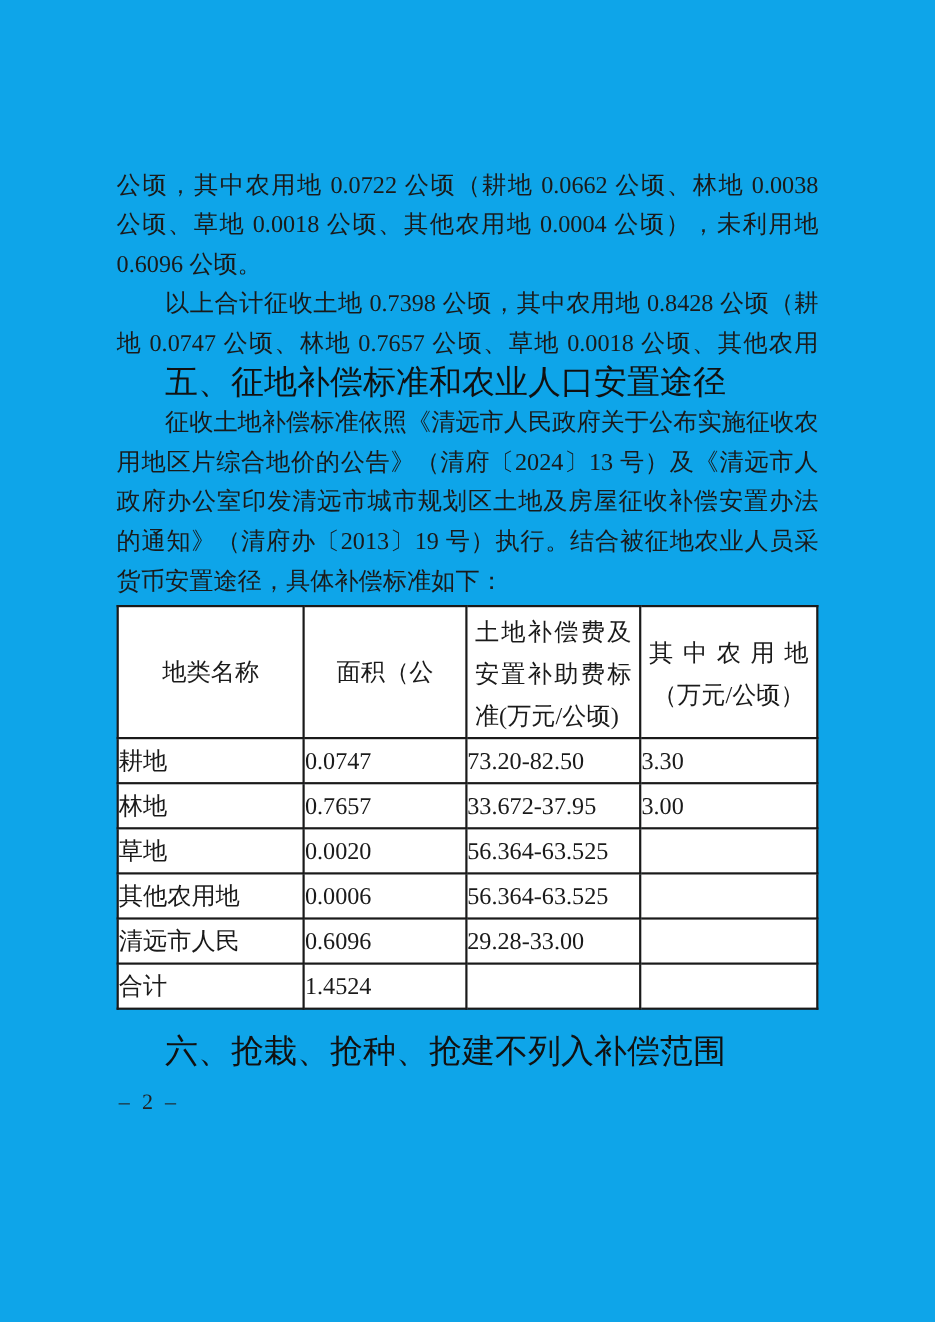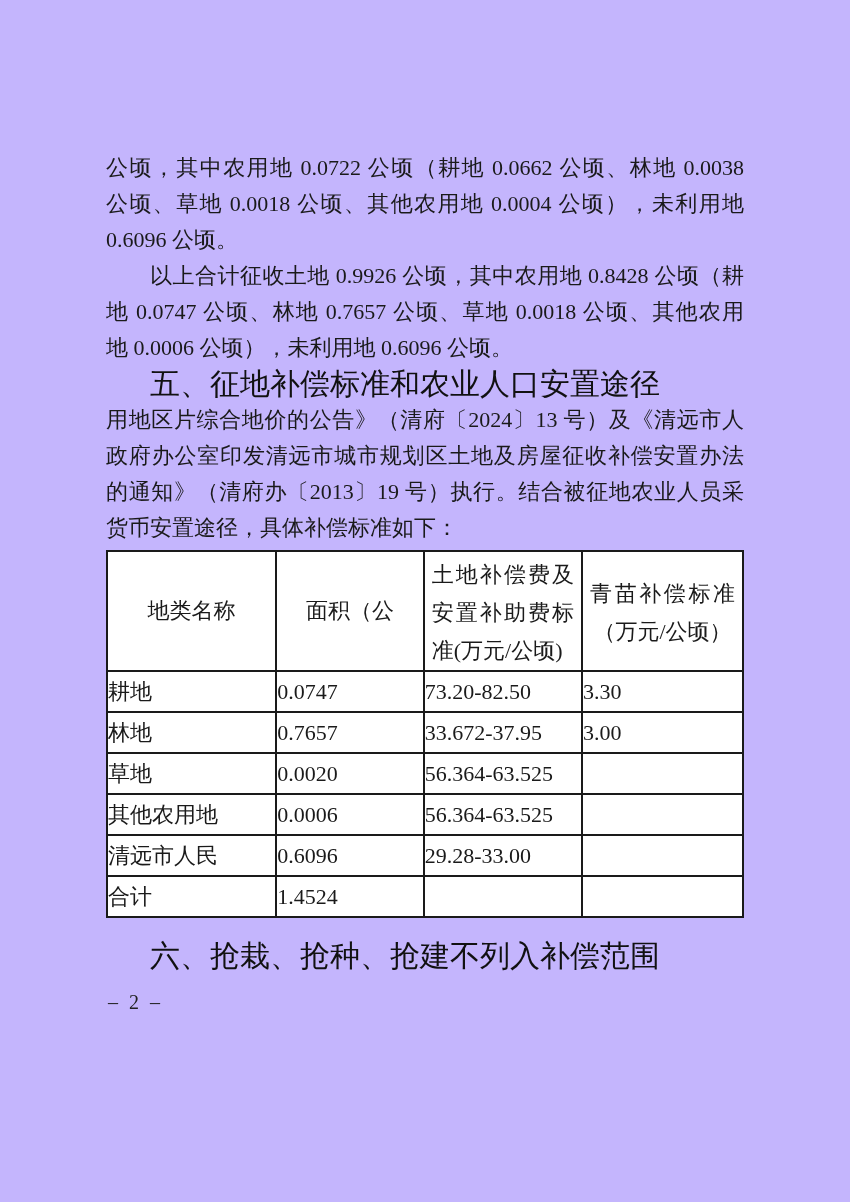--- a/index.html
+++ b/index.html
@@ -1,20 +1,20 @@
 <!DOCTYPE html>
 <html><head>
 <meta charset="utf-8">
 <style>
   html, body { margin: 0; padding: 0; background: #ffffff; }
   .page {
     position: relative;
     width: 850px;
     height: 1202px;
-    background: #c4b5fd;
+    background: #0ea5e9;
     box-sizing: border-box;
     padding: 150px 106px 0 106px;
     font-family: "Liberation Serif", "DejaVu Serif", serif;
     color: #1a1a1a;
     overflow: hidden;
   }
   .line {
     font-size: 22px;
     line-height: 36px;
     height: 36px;
@@ -81,26 +81,26 @@
 </head>
 <body>
 
 <div class="page">
 
   <div class="line j">公顷，其中农用地 0.0722 公顷（耕地 0.0662 公顷、林地 0.0038</div>
   <div class="line j">公顷、草地 0.0018 公顷、其他农用地 0.0004 公顷），未利用地</div>
   <div class="line">0.6096 公顷。</div>
 
 
-  <div class="line j i">以上合计征收土地 0.9926 公顷，其中农用地 0.8428 公顷（耕</div>
+  <div class="line j i">以上合计征收土地 0.7398 公顷，其中农用地 0.8428 公顷（耕</div>
   <div class="line j">地 0.0747 公顷、林地 0.7657 公顷、草地 0.0018 公顷、其他农用</div>
-  <div class="line">地 0.0006 公顷），未利用地 0.6096 公顷。</div>
 
   <div class="heading">五、征地补偿标准和农业人口安置途径</div>
 
+  <div class="line j i">征收土地补偿标准依照《清远市人民政府关于公布实施征收农</div>
   <div class="line j">用地区片综合地价的公告》（清府〔2024〕13 号）及《清远市人民</div>
   <div class="line j">政府办公室印发清远市城市规划区土地及房屋征收补偿安置办法</div>
   <div class="line j">的通知》（清府办〔2013〕19 号）执行。结合被征地农业人员采取</div>
   <div class="line">货币安置途径，具体补偿标准如下：</div>
 
   <table class="comp-table">
     <colgroup>
       <col style="width:26.6%">
       <col style="width:23.2%">
       <col style="width:24.9%">
@@ -116,21 +116,21 @@
       </th>
       <th class="top-align">
         <div class="pad-top">
           <div class="hline hj">土地补偿费及</div>
           <div class="hline hj">安置补助费标</div>
           <div class="hline hl">准(万元/公顷)</div>
         </div>
       </th>
       <th class="top-align">
         <div class="pad-top">
-          <div class="hline hj">青苗补偿标准</div>
+          <div class="hline hj">其中农用地</div>
           <div class="hline hc">（万元/公顷）</div>
         </div>
       </th>
     </tr>
     <tr>
       <td>耕地</td>
       <td>0.0747</td>
       <td>73.20-82.50</td>
       <td>3.30</td>
     </tr>

